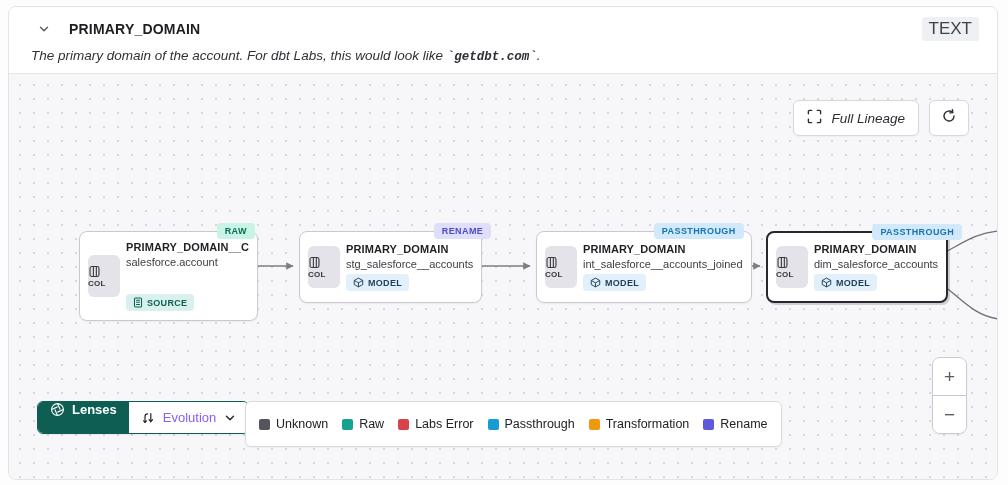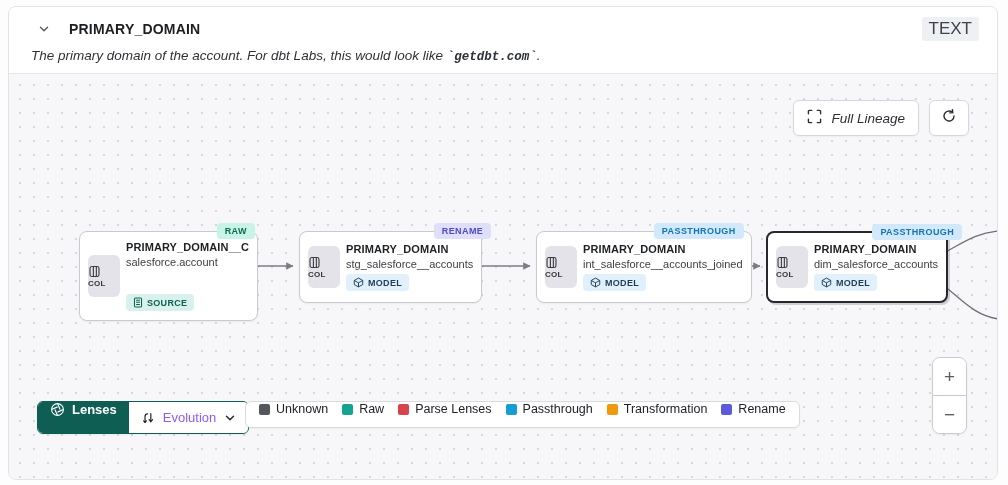--- a/index.html
+++ b/index.html
@@ -53,21 +53,21 @@
   .edge-badge { position:absolute; top:-9px; font-size:9px; font-weight:600; letter-spacing:.4px; padding:3px 8px; border-radius:4px; }
   .eb-raw { background:#c7f4e4; color:#0f6b55; }
   .eb-rename { background:#dfdffb; color:#4d49c9; }
   .eb-pass { background:#d2e9fb; color:#1574b2; }
 
   
   .lens-group { position:absolute; left:28px; top:327px; height:33px; display:flex; border-radius:6px; overflow:hidden; border:1px solid #0e5e54; box-shadow:0 1px 2px rgba(20,20,30,.05); }
   .lenses-btn { background:#0e5e54; color:#fff; display:flex; align-items:flex-start; gap:7px; padding:0 12px; font-size:13px; font-weight:600; cursor:pointer; }
   .lens-select { background:#fff; display:flex; align-items:center; gap:8px; padding:0 12px; font-size:13px; color:#8b5cf6; cursor:pointer; }
 
-  .legend { position:absolute; left:236px; top:327px; height:27px; background:#fff; border:1px solid #d9dade; border-radius:6px; display:flex; align-items:flex-start; gap:14px; padding:0 13px; box-shadow:0 1px 2px rgba(20,20,30,.04); }
+  .legend { position:absolute; left:236px; top:327px; height:46px; background:#fff; border:1px solid #d9dade; border-radius:6px; display:flex; align-items:center; gap:14px; padding:0 13px; box-shadow:0 1px 2px rgba(20,20,30,.04); }
   .legend-item { display:flex; align-items:center; gap:6px; font-size:12.5px; color:#202227; }
   .swatch { width:11px; height:11px; border-radius:2px; }
 
   .zoom-ctrl { position:absolute; right:30px; top:283px; width:35px; background:#fff; border:1px solid #c9cad1; border-radius:8px; overflow:hidden; display:flex; flex-direction:column; box-shadow:0 1px 2px rgba(20,20,30,.05); }
   .zoom-btn { height:37px; display:flex; align-items:center; justify-content:center; font-size:19px; color:#5a5c63; cursor:pointer; background:#fff; border:none; }
   .zoom-divider { height:1px; background:#c9cad1; }
 </style>
 </head>
 <body>
 
@@ -244,21 +244,21 @@
       <span class="legend-item">
           <span class="swatch" style="background-color: rgb(85, 86, 92);"></span>
           <span>Unknown</span>
         </span>
       <span class="legend-item">
           <span class="swatch" style="background-color: rgb(20, 163, 145);"></span>
           <span>Raw</span>
         </span>
       <span class="legend-item">
           <span class="swatch" style="background-color: rgb(216, 67, 75);"></span>
-          <span>Parse Lenses</span>
+          <span>Labs Error</span>
         </span>
       <span class="legend-item">
           <span class="swatch" style="background-color: rgb(22, 155, 213);"></span>
           <span>Passthrough</span>
         </span>
       <span class="legend-item">
           <span class="swatch" style="background-color: rgb(238, 154, 12);"></span>
           <span>Transformation</span>
         </span>
       <span class="legend-item">

